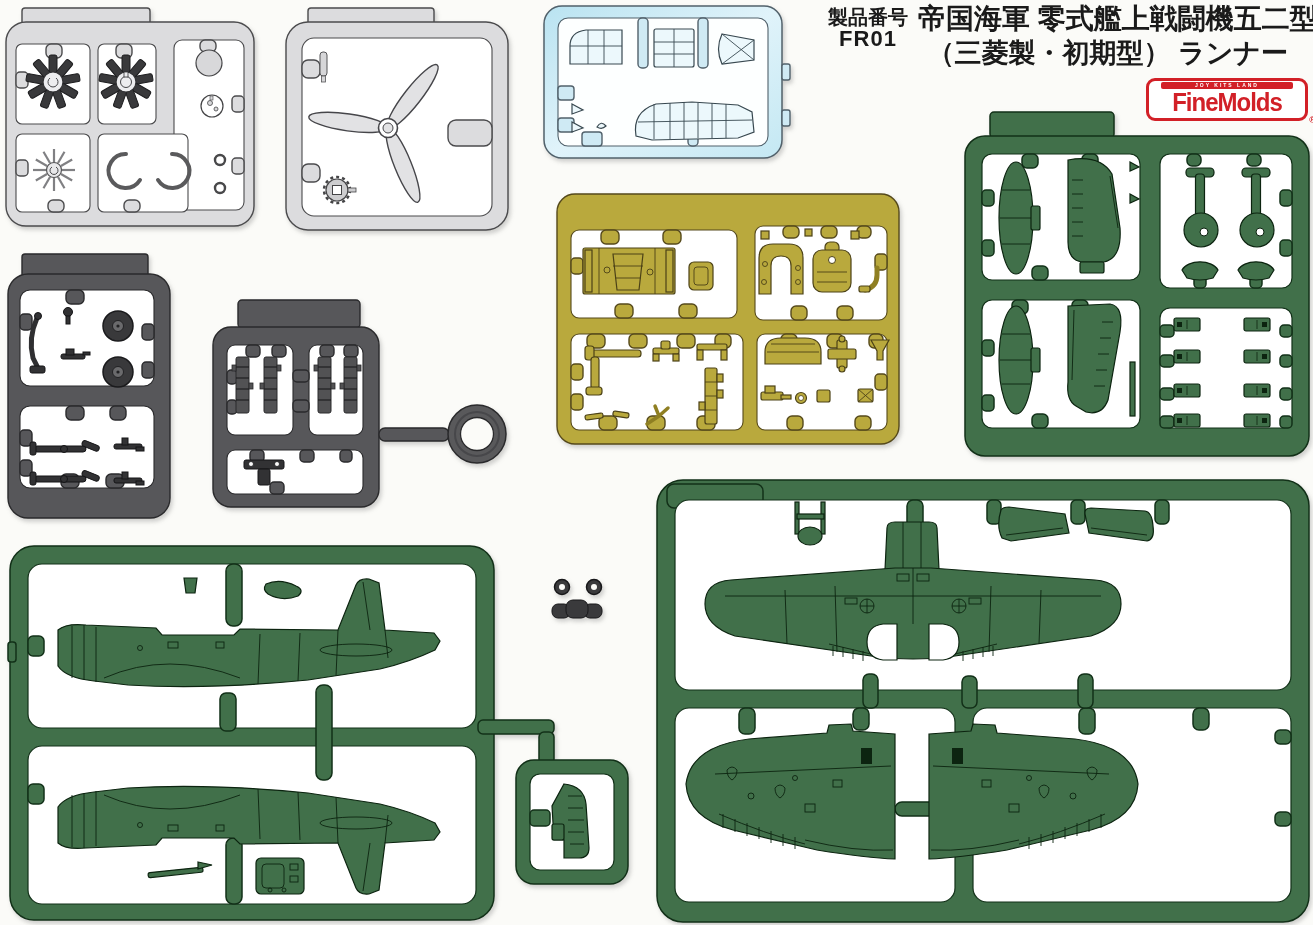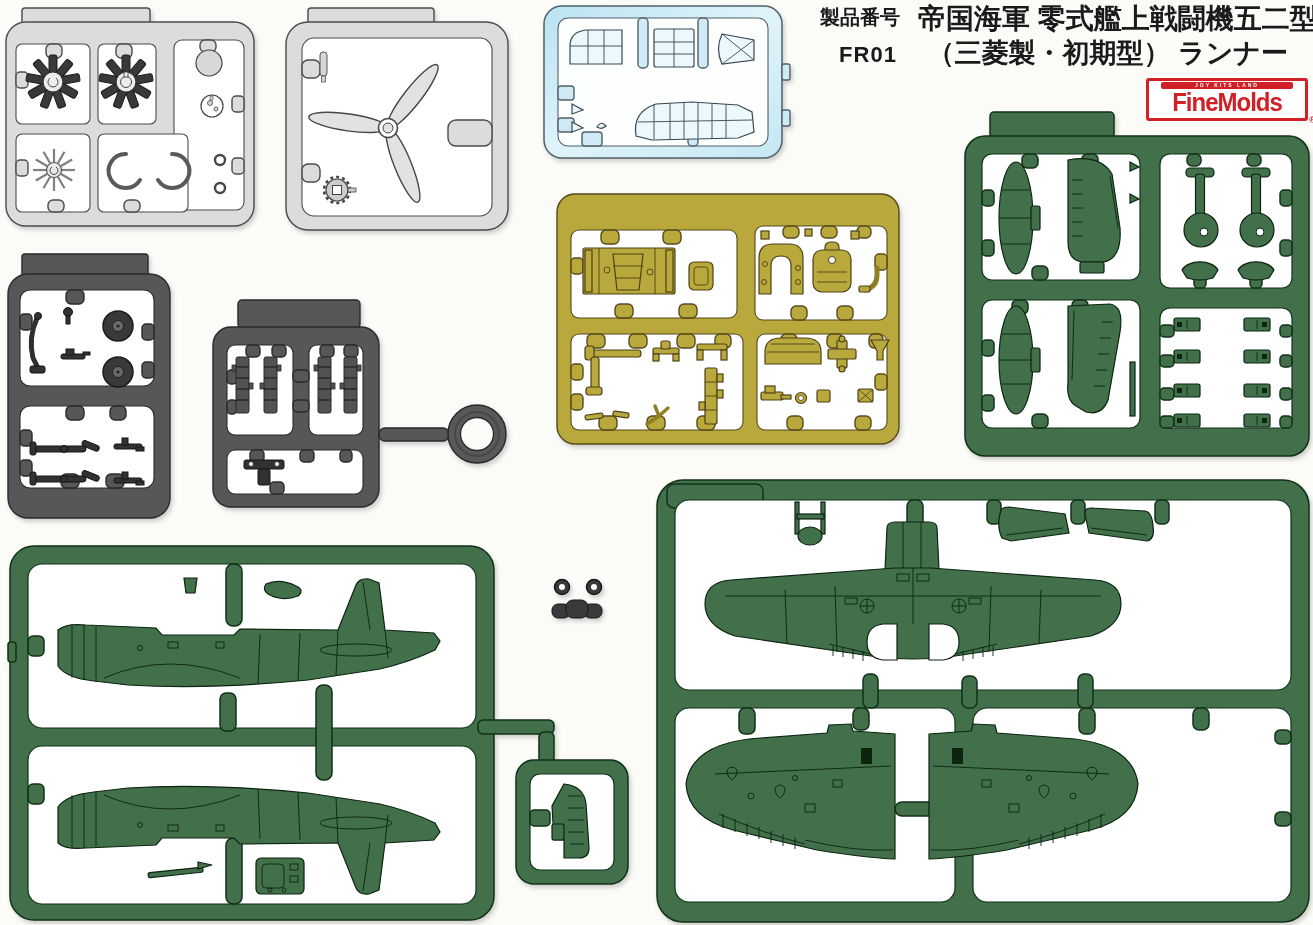--- a/index.html
+++ b/index.html
@@ -23,25 +23,25 @@
   .fG{fill:#41704a;stroke:#123018;stroke-width:1.5;}
   .cG{fill:#ffffff;stroke:#123018;stroke-width:1.2;}
   .pG{fill:#41704a;stroke:#0c2410;stroke-width:1.2;}
   .ln{fill:none;stroke:#0c2410;stroke-width:0.9;}
   .fD{fill:#57575a;stroke:#2a2a2c;stroke-width:1.4;}
   .cD{fill:#ffffff;stroke:#2a2a2c;stroke-width:1.1;}
   .pD{fill:#323234;stroke:#141416;stroke-width:1;}
   .lnD{fill:none;stroke:#141416;stroke-width:1;}
   
   .jp{color:#1a1a1a;font-weight:700;}
-  #prod-label{left:820px;top:4px;width:96px;text-align:left;font-size:20px;font-weight:600;}
-  #prod-code{left:820px;top:26px;width:96px;text-align:center;font-size:22px;font-weight:700;letter-spacing:1px;margin-top:16px;}
+  #prod-label{left:820px;top:4px;width:96px;text-align:center;font-size:20px;font-weight:600;}
+  #prod-code{left:820px;top:26px;width:96px;text-align:center;font-size:22px;font-weight:700;letter-spacing:1px;}
   #title1{left:918px;top:0px;width:395px;font-size:28px;white-space:nowrap;}
   #title2{left:918px;top:35px;width:370px;font-size:27px;text-align:right;white-space:nowrap;}
-  #logo{left:1146px;top:78px;width:156px;height:37px;border:3px solid #d22027;border-radius:3px;background:#ffffff;}
+  #logo{left:1146px;top:78px;width:156px;height:37px;border:3px solid #d22027;border-radius:9px;background:#ffffff;}
   #logo .banner{position:absolute;top:1px;left:12px;right:12px;height:7px;background:#d22027;border-radius:2px;
     color:#ffffff;font-size:5px;line-height:7px;text-align:center;letter-spacing:2px;font-weight:700;overflow:hidden;}
   #logo .brand{position:absolute;left:0;right:0;top:7px;text-align:center;font-size:24px;font-weight:800;
     color:#d22027;letter-spacing:-1px;transform:scaleY(1.08);}
   #logo .reg{position:absolute;right:-11px;bottom:-7px;font-size:9px;color:#d22027;font-weight:700;}
 </style>
 </head>
 <body>
 
 <div id="canvas">

